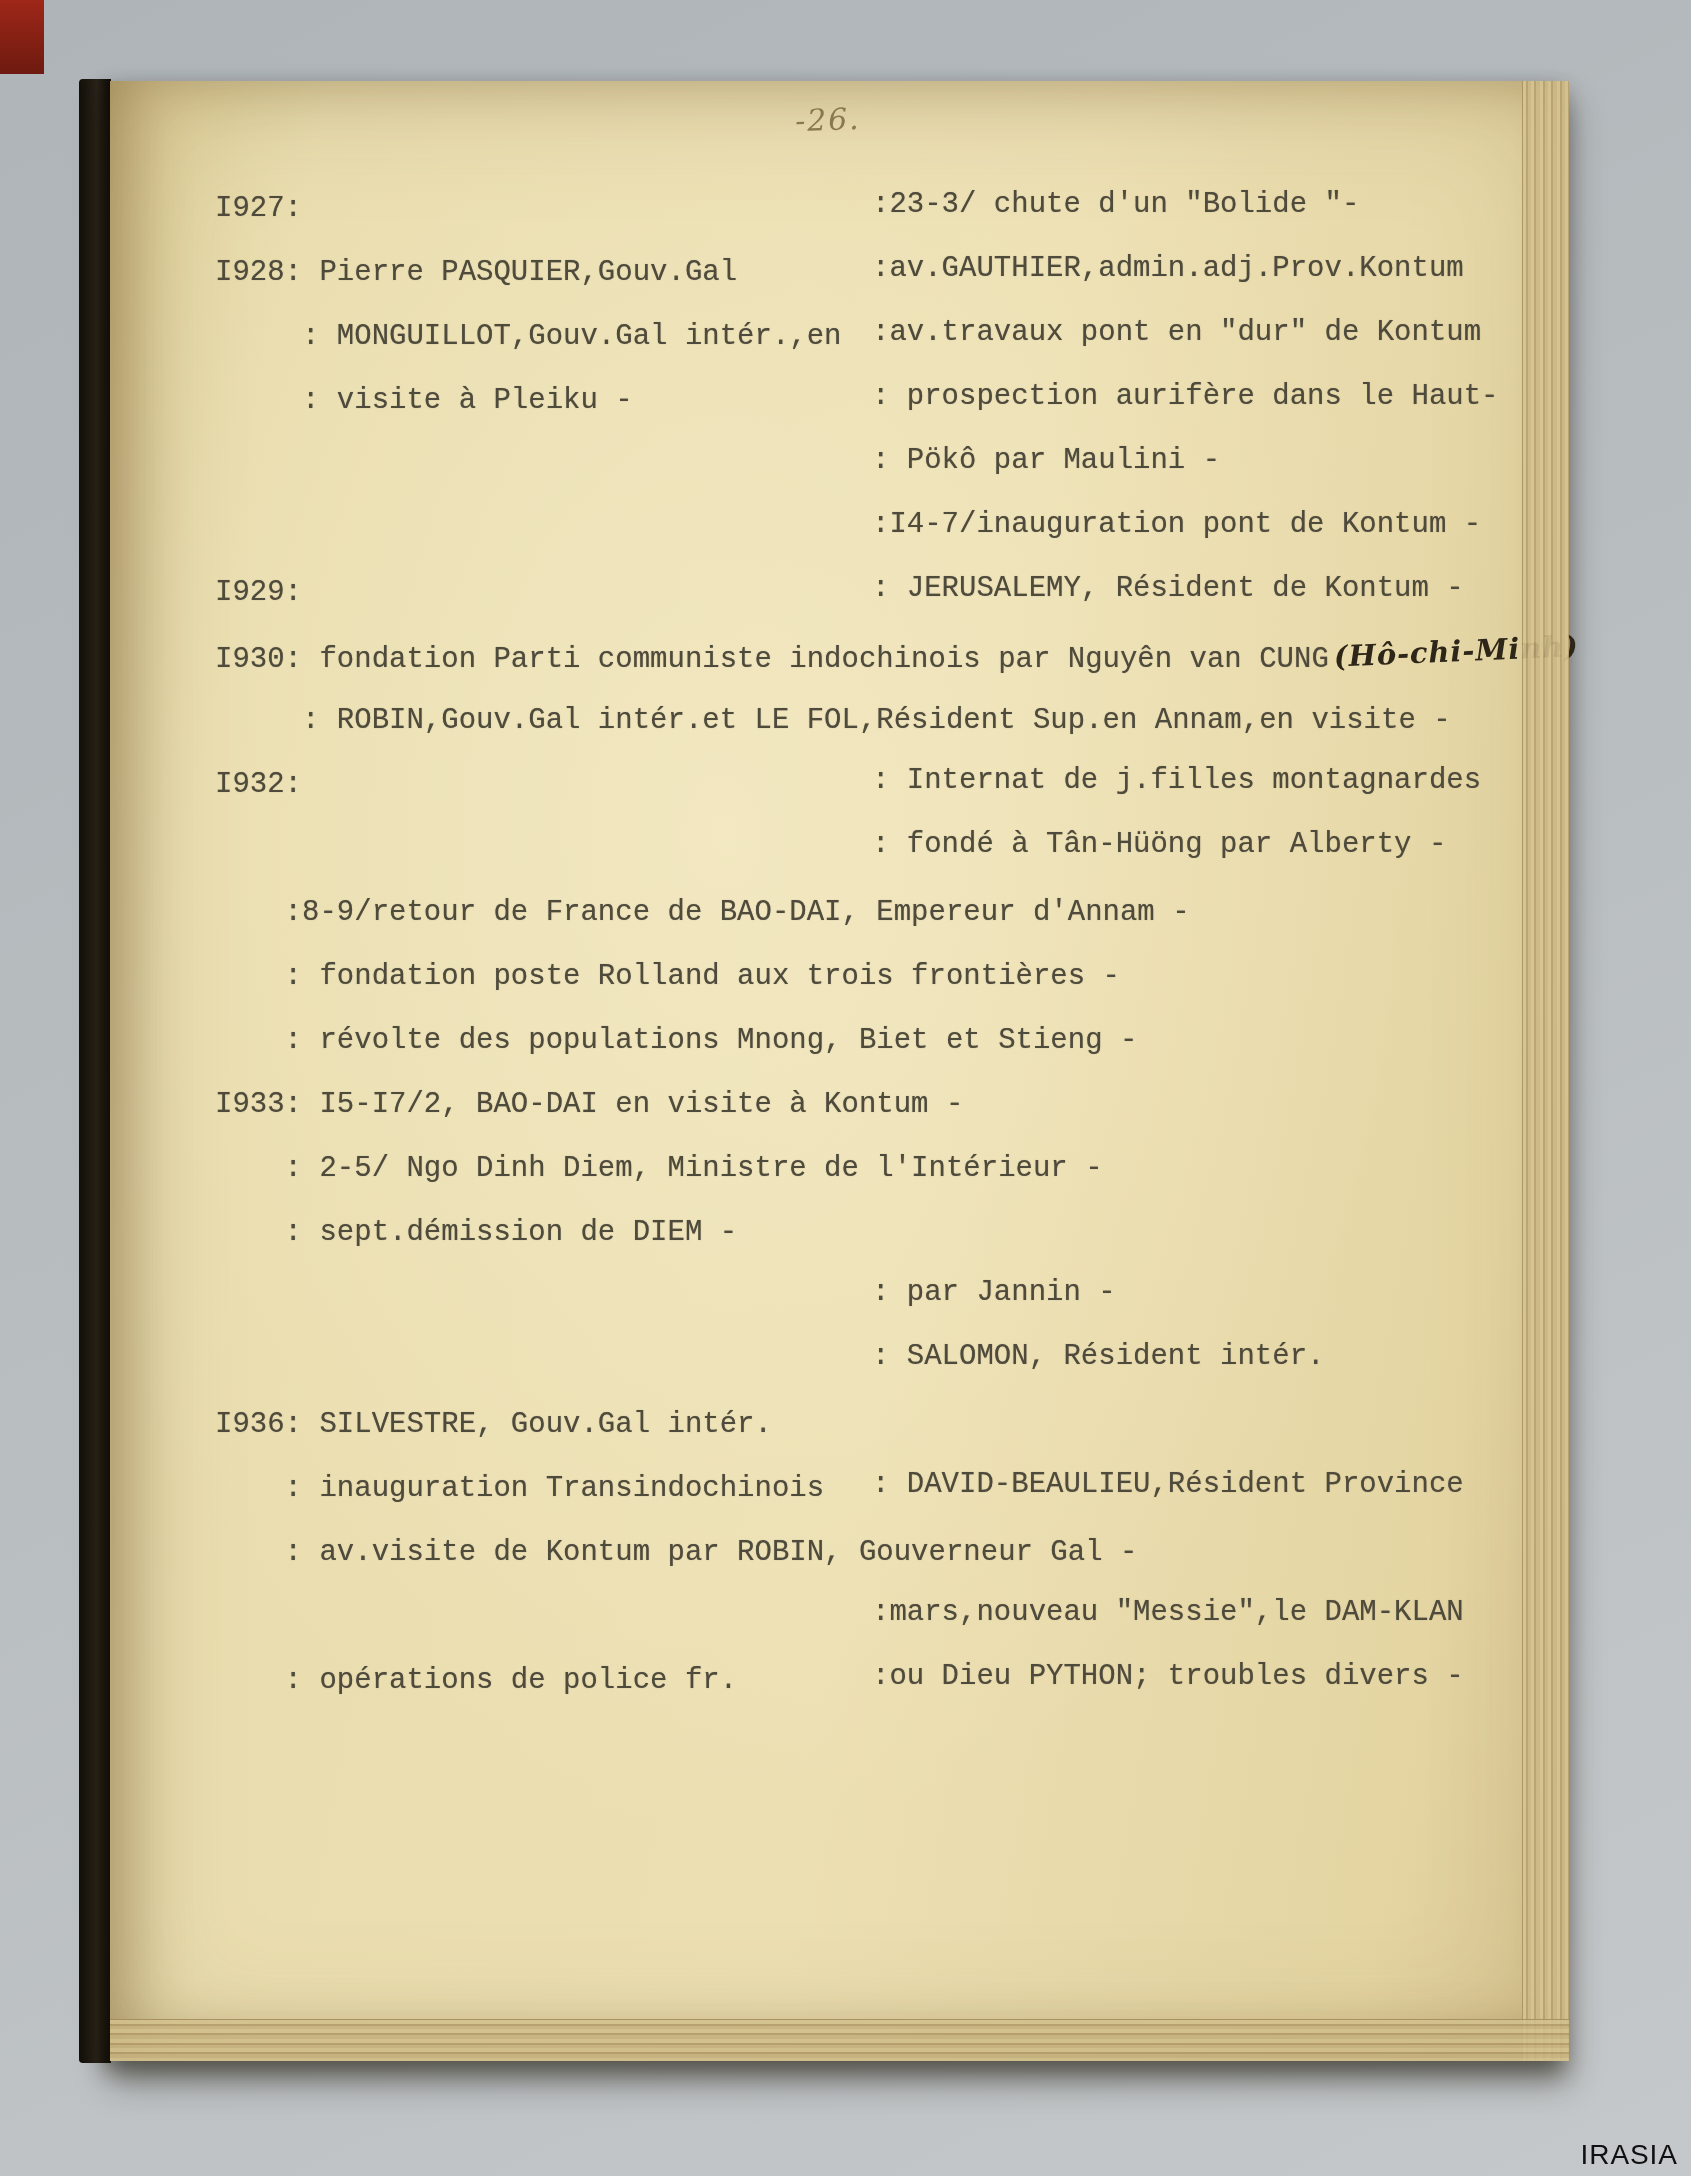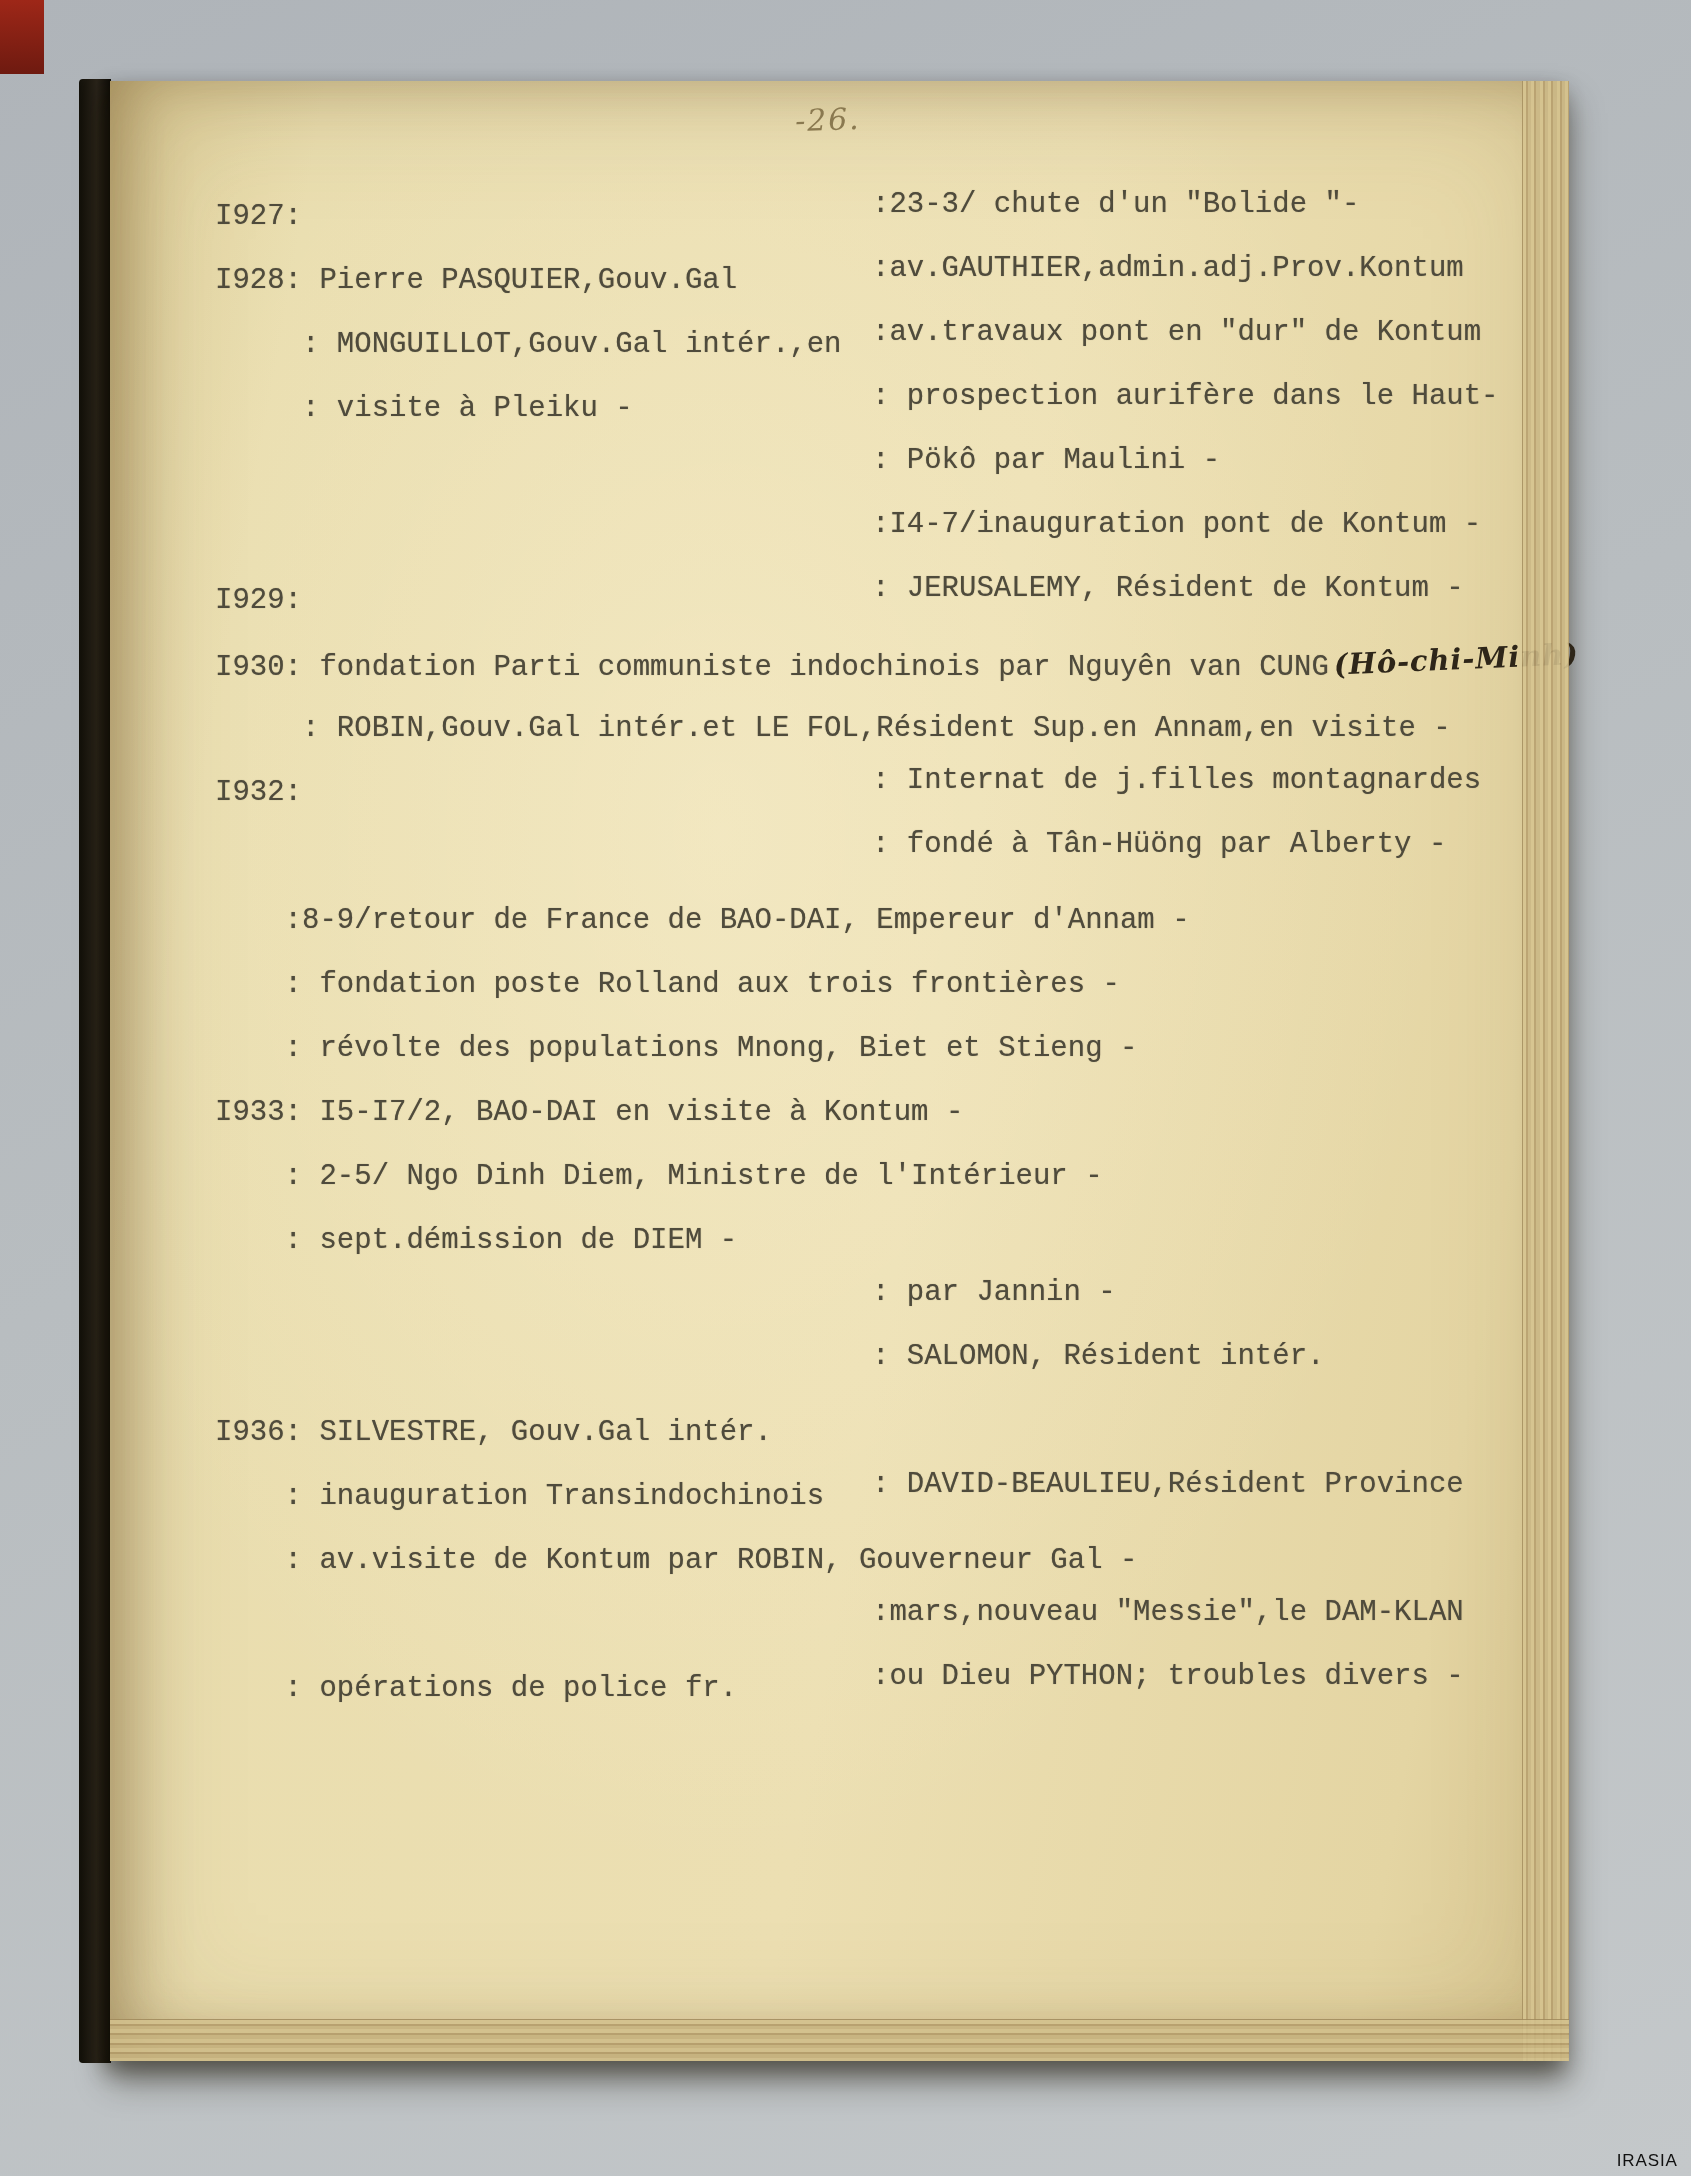--- a/index.html
+++ b/index.html
@@ -71,38 +71,38 @@
   .text-block {
     position:absolute; left:105px; top:92px;
     width:1353px;
     font-family:"Liberation Mono","DejaVu Sans Mono", monospace;
     font-size:29px;
     line-height:64px;
     color:#4f4b3c;
     text-shadow:0 0 0.9px rgba(80,74,58,.55);
   }
   .row { position:relative; height:64px; }
-  .row .l { position:absolute; left:0; top:12px; white-space:pre; }
+  .row .l { position:absolute; left:0; top:4px; white-space:pre; }
   .row .r { position:absolute; left:657px; top:0; white-space:pre; }
   .annotation {
     display:inline-block;
     font-family:"DejaVu Serif", serif;
     font-style:italic;
     font-size:29px;
     font-weight:bold;
     color:#2e2619;
     letter-spacing:0.9px;
     transform:rotate(-2.5deg) translateY(-5.7px);
     text-shadow:none;
     margin-left:5.7px;
   }
   .watermark {
     position:absolute; right:13.2px; bottom:5.7px;
     font-family:"Liberation Sans", sans-serif;
-    font-size:17px;
+    font-size:28px;
     color:#101010;
     letter-spacing:0.9px;
   }
 </style>
 </head>
 <body>
 
 <div class="scene">
 
   <div class="corner-mark"></div>

